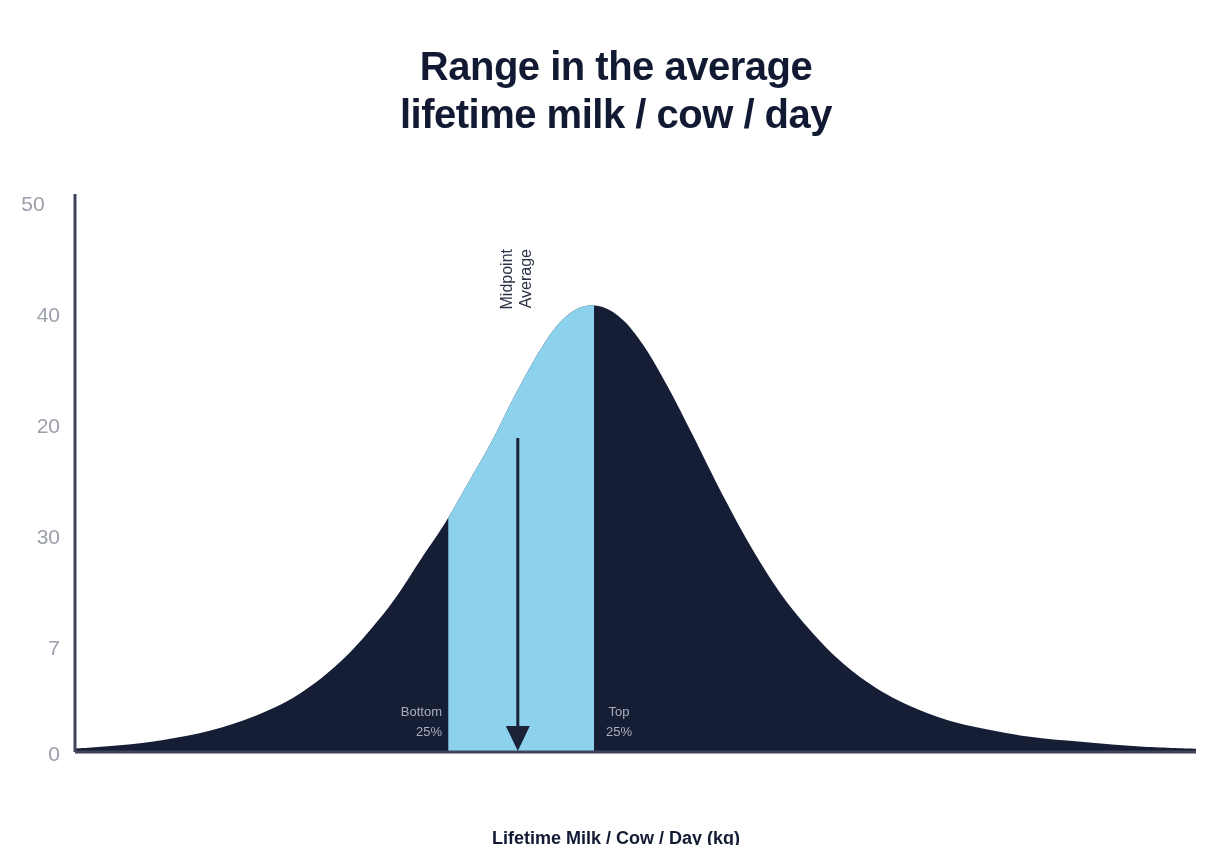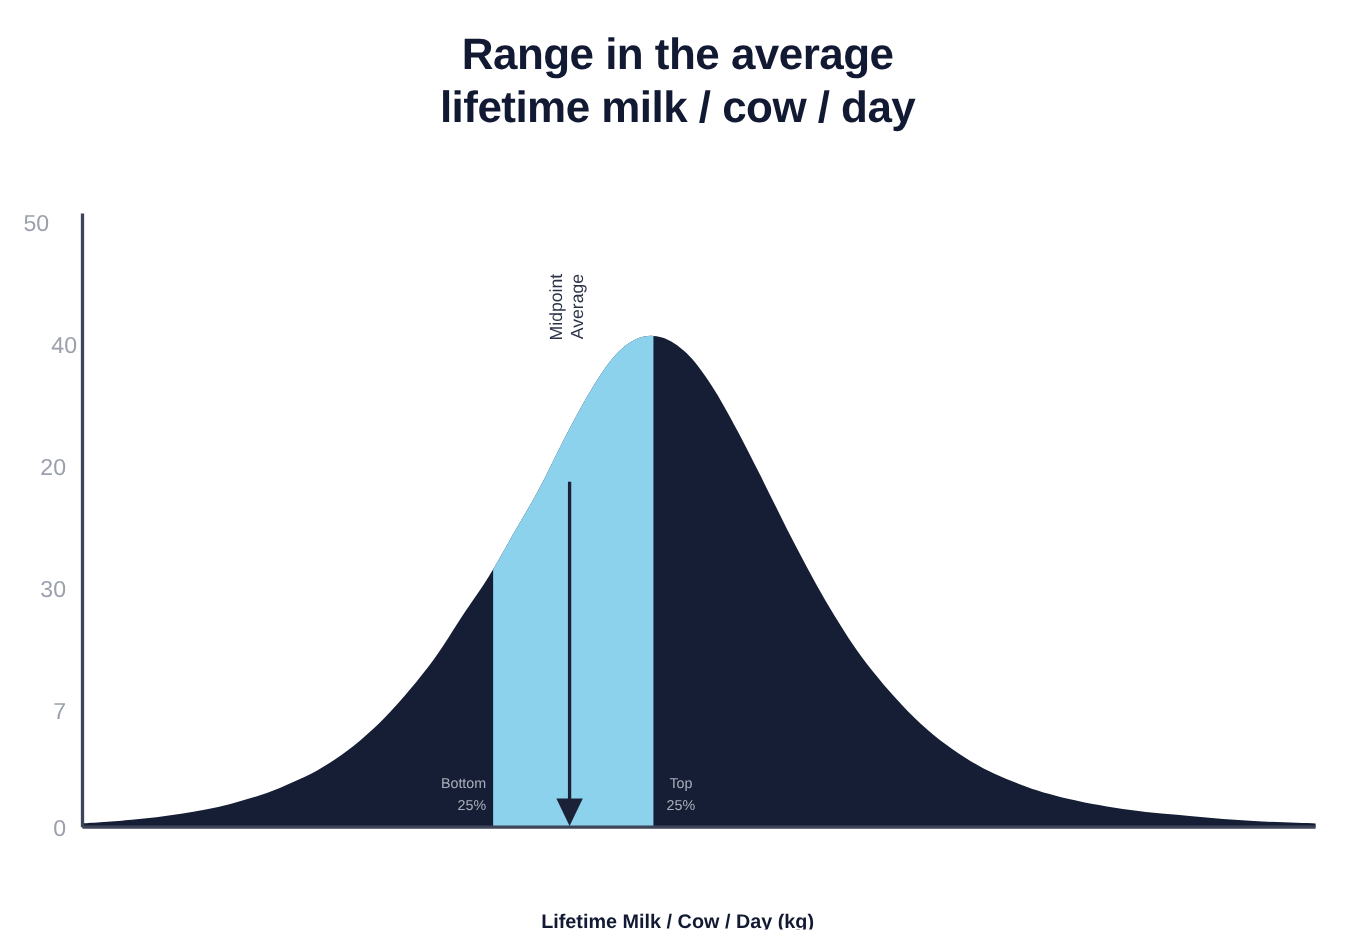--- a/index.html
+++ b/index.html
@@ -31,21 +31,21 @@
     width: 1232px;
     text-align: center;
   }
   .chart-title {
     font-family: "Liberation Sans", sans-serif;
     font-weight: bold;
     font-size: 40px;
     line-height: 48px;
     color: #121A33;
     letter-spacing: -0.5px;
-    margin: 0;
+    margin: 16px;
     white-space: pre-line;
   }
   .chart-subtitle {
     font-family: "Liberation Sans", sans-serif;
     font-weight: normal;
     font-size: 22px;
     line-height: 28px;
     color: #8A8F9C;
     margin: 6px 0 0 0;
   }
@@ -146,21 +146,21 @@
     <path d="M 75 194 L 75 752" stroke="#3E4459" stroke-width="3" fill="none"></path>
     <path d="M 75 752 L 1196 752" stroke="#3E4459" stroke-width="3" fill="none"></path>
 
     <g>
       <line x1="517.80" y1="438" x2="517.80" y2="732" stroke="#1B2238" stroke-width="3"></line>
       <polygon points="505.80,726 529.80,726 517.80,751" fill="#1B2238"></polygon>
     </g>
   </svg>
 
   <div class="ytick" style="left:6px; top:193px;text-align:center;">50</div>
-  <div class="ytick" style="left:16px; top:304px;">40</div>
+  <div class="ytick" style="left:6px; top:304px;">40</div>
   <div class="ytick" style="left:6px; top:415px;">20</div>
   <div class="ytick" style="left:6px; top:526px;">30</div>
   <div class="ytick" style="left:6px; top:637px;">7</div>
   <div class="ytick" style="left:6px; top:743px;">0</div>
 
   <div class="seg-label bottom">Bottom
 25%</div>
   <div class="seg-label top">Top
 25%</div>
   <div class="midpoint-label">Midpoint

